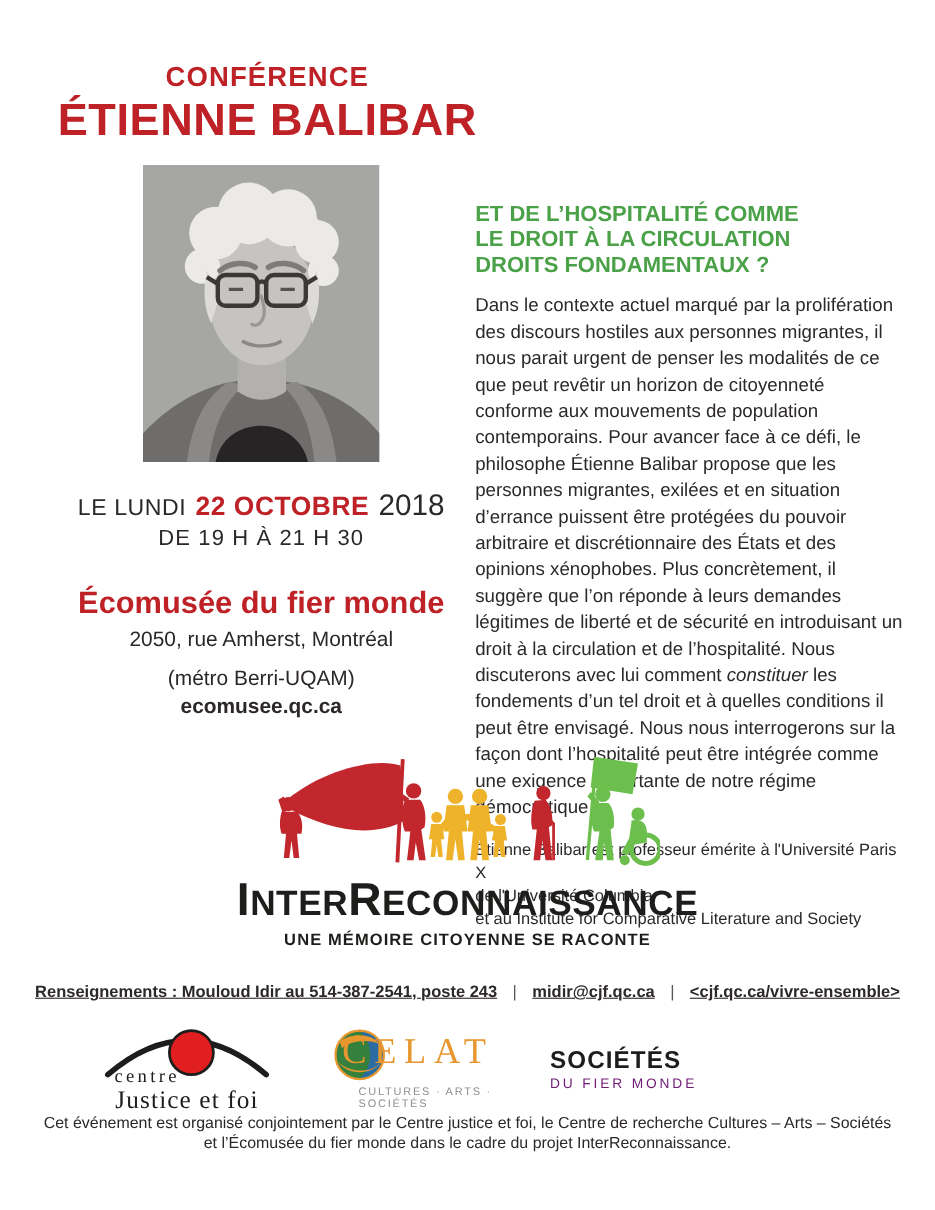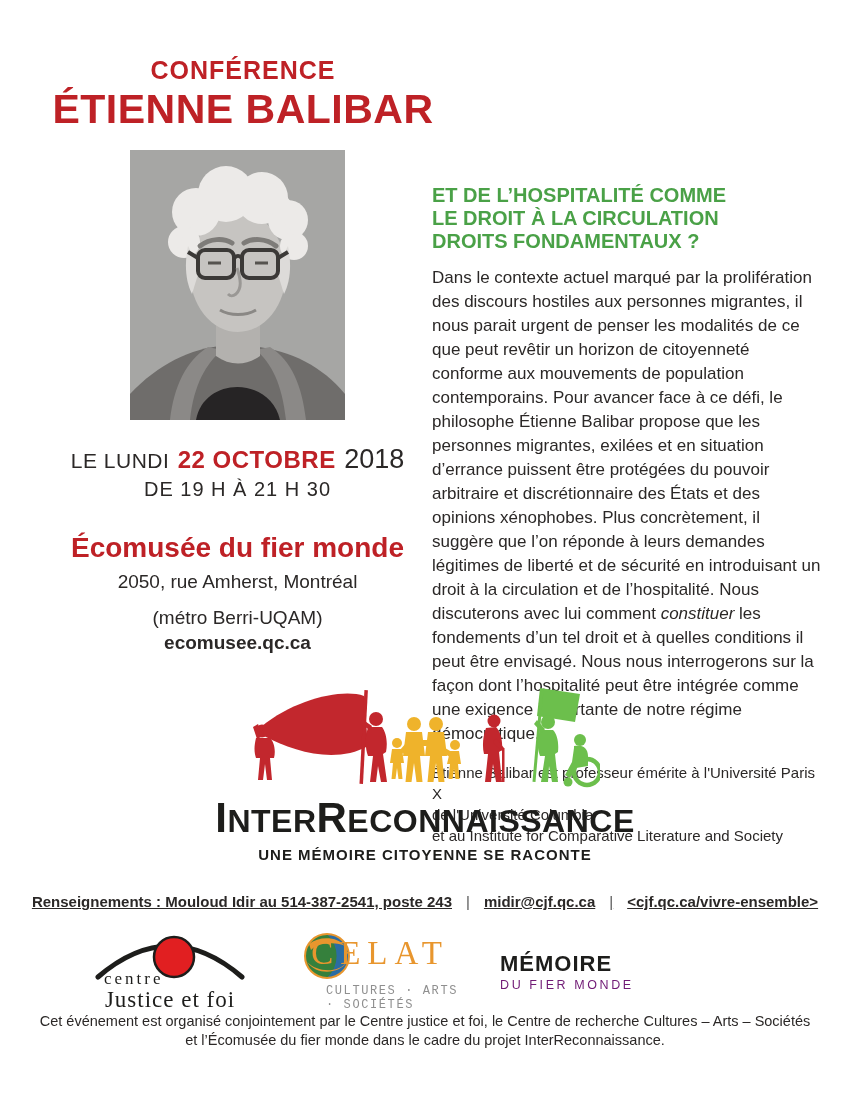--- a/index.html
+++ b/index.html
@@ -46,21 +46,21 @@
   
   .partners { position:absolute; top:928px; left:0; width:720px; height:86px; display:flex; justify-content:center; align-items:center; gap:40px; }
   .cjf { width:180px; text-align:center; font-family:"Liberation Serif", serif; color:#1d1d1b; }
   .cjf svg { display:block; margin:0 auto; }
   .cjf-line1 { font-size:17px; letter-spacing:3px; text-align:left; padding-left:24px; margin-top:-14px; }
   .cjf-line2 { font-size:23px; letter-spacing:1px; margin-top:-2px; }
   .celat { width:160px; display:flex; flex-direction:column; align-items:center; }
   .celat-row { position:relative; height:46px; display:flex; align-items:center; }
   .celat-globe { position:absolute; left:-8px; top:2px; z-index:0; }
   .celat-name { position:relative; z-index:1; font-family:"Liberation Serif", serif; font-size:33px; letter-spacing:7px; color:#e8962e; }
-  .celat-tagline { font-size:12px; color:#8f8f8f; letter-spacing:1.6px; margin-top:8px; padding-left:26px; font-family:Liberation Mono, monospace; }
+  .celat-tagline { font-size:10px; color:#8f8f8f; letter-spacing:1.6px; margin-top:8px; padding-left:26px; font-family:Liberation Sans, sans-serif; }
   .eco { width:140px; text-align:left; }
   .eco-line1 { font-size:22px; font-weight:bold; letter-spacing:1px; color:#1d1d1b; }
   .eco-line2 { font-size:12.5px; color:#701a75; letter-spacing:2.6px; margin-top:1px; }
   
   .footer { position:absolute; top:1012px; left:0; width:850px; text-align:center; font-size:14.5px; line-height:19px; color:#2b2827; }
 </style>
 </head>
 <body>
 
 <div class="poster">
@@ -201,21 +201,21 @@
           <path d="M24 2 A22 22 0 0 1 24 46 A30 30 0 0 0 24 2 Z" fill="#2b6ca3"></path>
           <path d="M6 12 C16 4 34 4 42 14 C34 10 16 10 8 18 Z" fill="#e8962e"></path>
           <path d="M4 30 C14 40 34 42 44 30 C36 42 14 44 4 30 Z" fill="#e8962e"></path>
           <circle cx="24" cy="24" r="22" fill="none" stroke="#e8962e" stroke-width="2"></circle>
         </svg>
         <span class="celat-name">CELAT</span>
       </div>
       <div class="celat-tagline">CULTURES · ARTS · SOCIÉTÉS</div>
     </div>
     <div class="eco">
-      <div class="eco-line1">MÉMOIRE</div>
+      <div class="eco-line1">SOCIÉTÉS</div>
       <div class="eco-line2">DU FIER MONDE</div>
     </div>
   </div>
 
   <div class="footer">
     <div>Cet événement est organisé conjointement par le Centre justice et foi, le Centre de recherche Cultures – Arts – Sociétés</div>
     <div>et l’Écomusée du fier monde dans le cadre du projet InterReconnaissance.</div>
   </div>
 
 </div>

